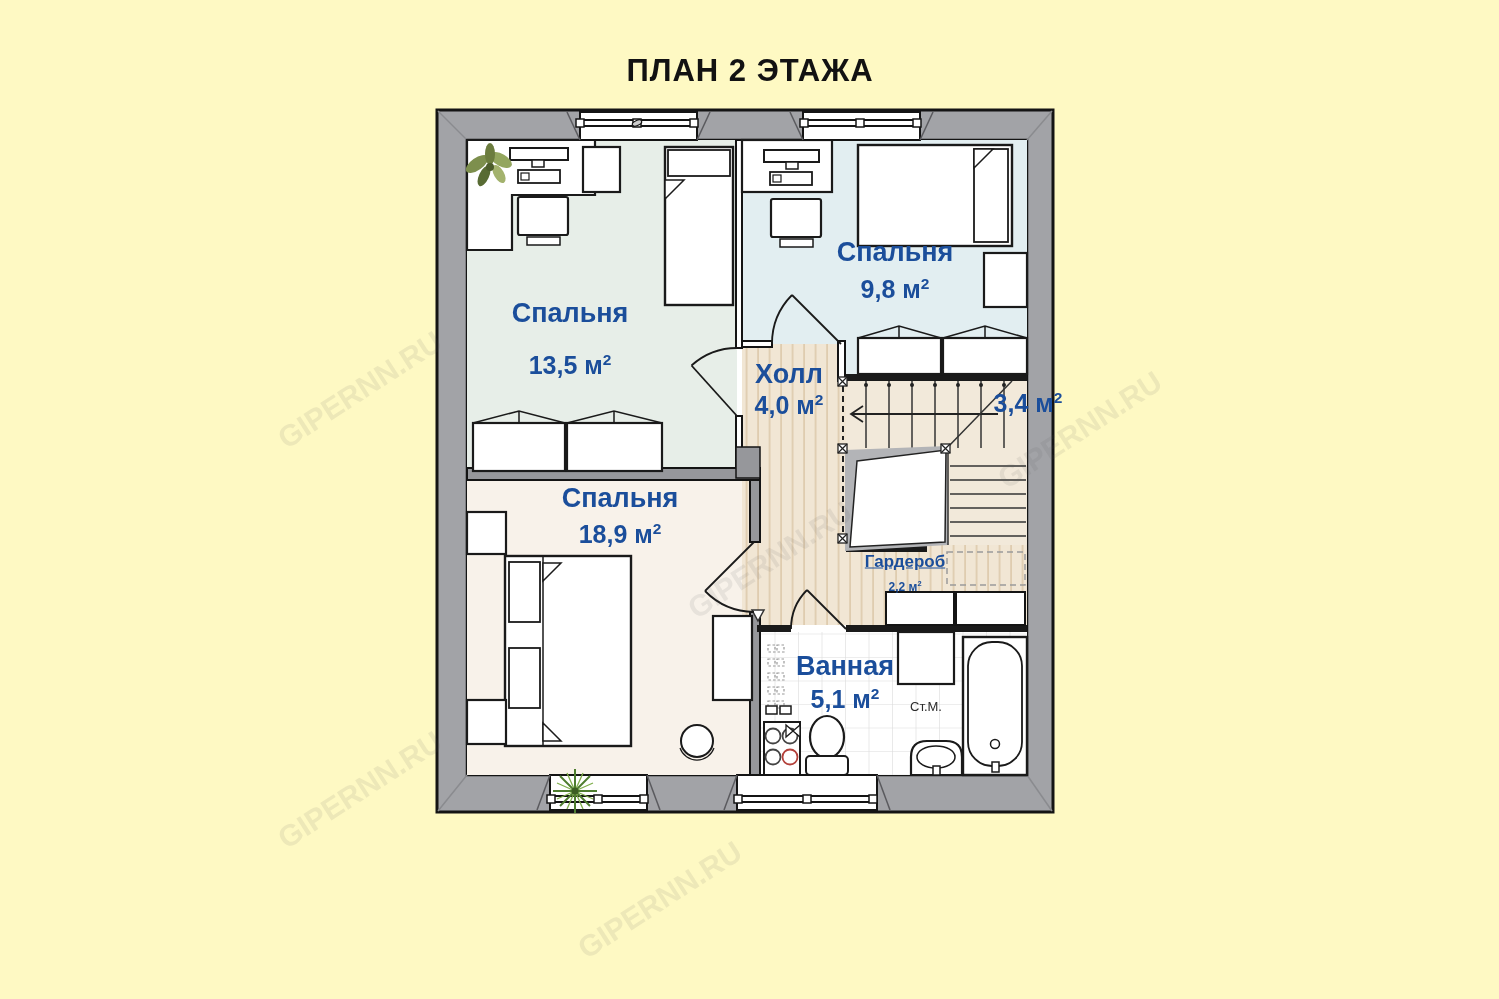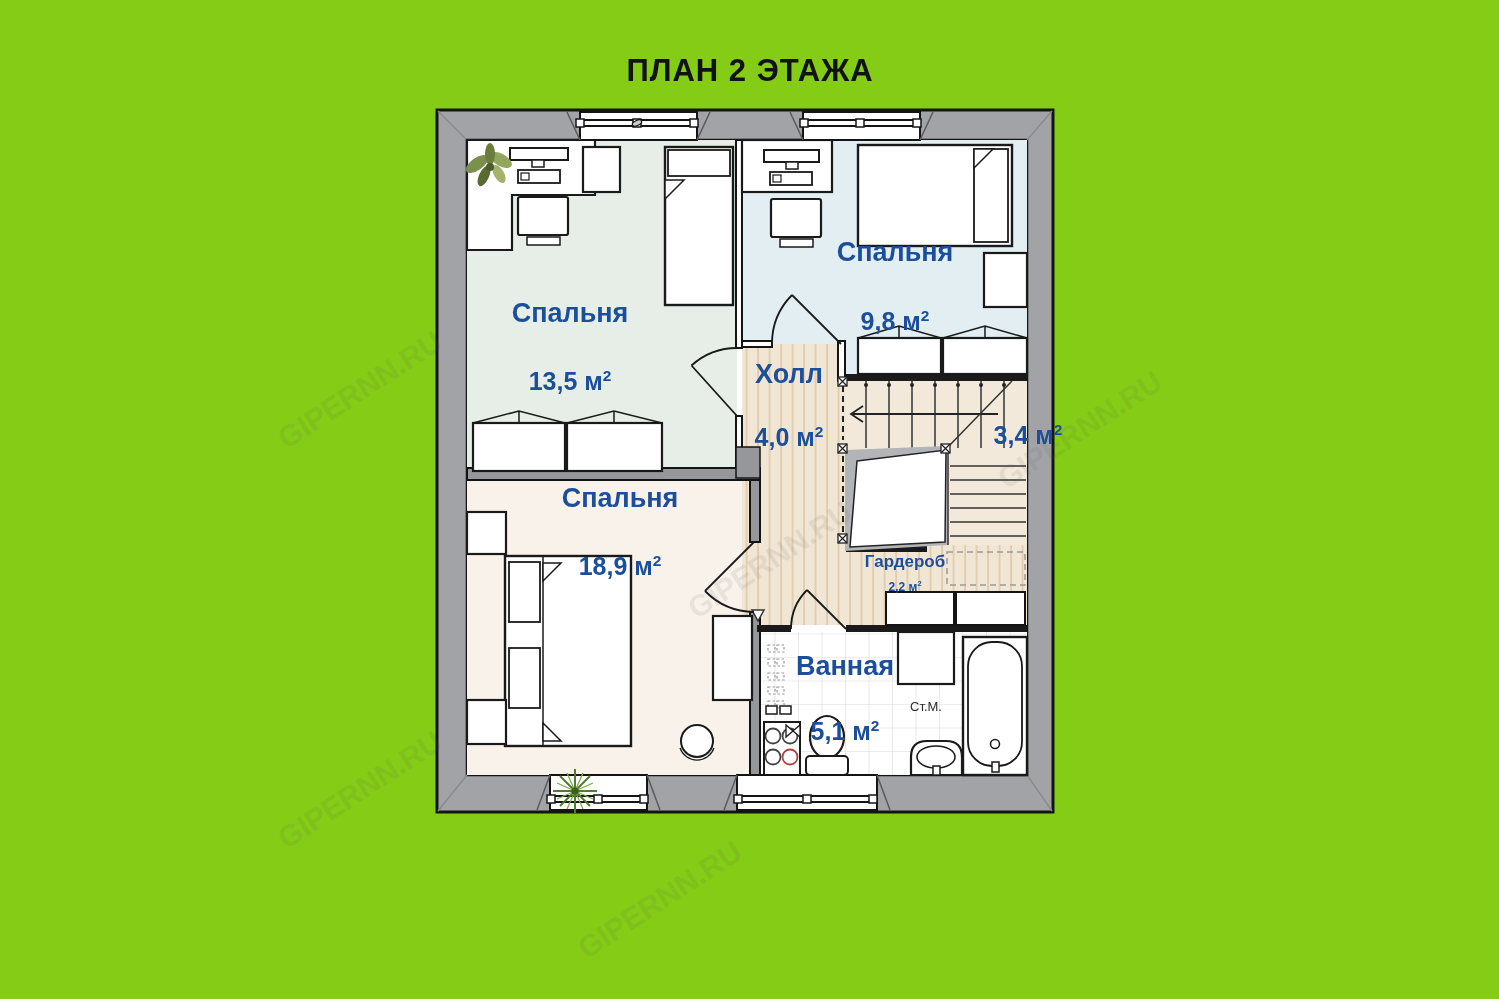--- a/index.html
+++ b/index.html
@@ -1,24 +1,24 @@
 <!DOCTYPE html>
 <html><head>
 <meta charset="utf-8">
 <style>
   html,body{margin:0;padding:0;background:#fff;}
-  .stage{position:relative;width:1499px;height:999px;background:#84cc16;overflow:hidden;
+  .stage{position:relative;width:1499px;height:999px;background:#fef9c3;overflow:hidden;
          font-family:"Liberation Sans","DejaVu Sans",sans-serif;}
   .page-title{position:absolute;left:750px;top:71px;transform:translate(-50%,-50%);
     font-size:31px;font-weight:800;letter-spacing:1px;color:#121212;white-space:nowrap;}
   .lbl{position:absolute;transform:translate(-50%,-50%);color:#1b4e9b;font-weight:bold;
        white-space:nowrap;text-align:left;line-height:1;}
   .lbl.big{font-size:27px;}
-  .lbl.area{font-size:25px;margin-top:32px;}
-  .lbl.small{font-size:17px;}
+  .lbl.area{font-size:25px;}
+  .lbl.small{font-size:17px;text-decoration:underline;}
   .lbl.small-area{font-size:12px;}
   .lbl sup{font-size:0.62em;}
   .stm-lbl{position:absolute;transform:translate(-50%,-50%);color:#2b2b2b;font-size:13px;
        font-weight:normal;white-space:nowrap;margin-top:48px;}
   .wm{position:absolute;transform:translate(-50%,-50%) rotate(-33deg);
       color:rgba(90,90,90,0.10);font-size:30px;font-weight:bold;white-space:nowrap;pointer-events:none;}
   svg{position:absolute;left:0;top:0;}
 </style>
 </head>
 <body>
@@ -312,21 +312,21 @@
       <line x1="0" y1="0" x2="-18" y2="-8"></line>
           <line x1="0" y1="0" x2="-8" y2="-18"></line>
     </g>
     <circle cx="0" cy="0" r="3.5" fill="#3c5e23" stroke="none"></circle>
   </g>
 </svg>
 
 <div class="page-title">ПЛАН 2 ЭТАЖА</div>
 
 <div class="lbl big" style="left:570px;top:313px"><span>Спальня</span></div>
-<div class="lbl area" style="left:570px;top:349px"><span>13,5</span>&nbsp;<span>м</span><sup>2</sup></div>
+<div class="lbl area" style="left:570px;top:365px"><span>13,5</span>&nbsp;<span>м</span><sup>2</sup></div>
 
 <div class="lbl big" style="left:895px;top:252px"><span>Спальня</span></div>
 <div class="lbl area" style="left:895px;top:289px"><span>9,8</span>&nbsp;<span>м</span><sup>2</sup></div>
 
 <div class="lbl big" style="left:789px;top:374px"><span>Холл</span></div>
 <div class="lbl area" style="left:789px;top:405px"><span>4,0</span>&nbsp;<span>м</span><sup>2</sup></div>
 
 <div class="lbl area" style="left:1028px;top:403px"><span>3,4</span>&nbsp;<span>м</span><sup>2</sup></div>
 
 <div class="lbl big" style="left:620px;top:498px"><span>Спальня</span></div>

